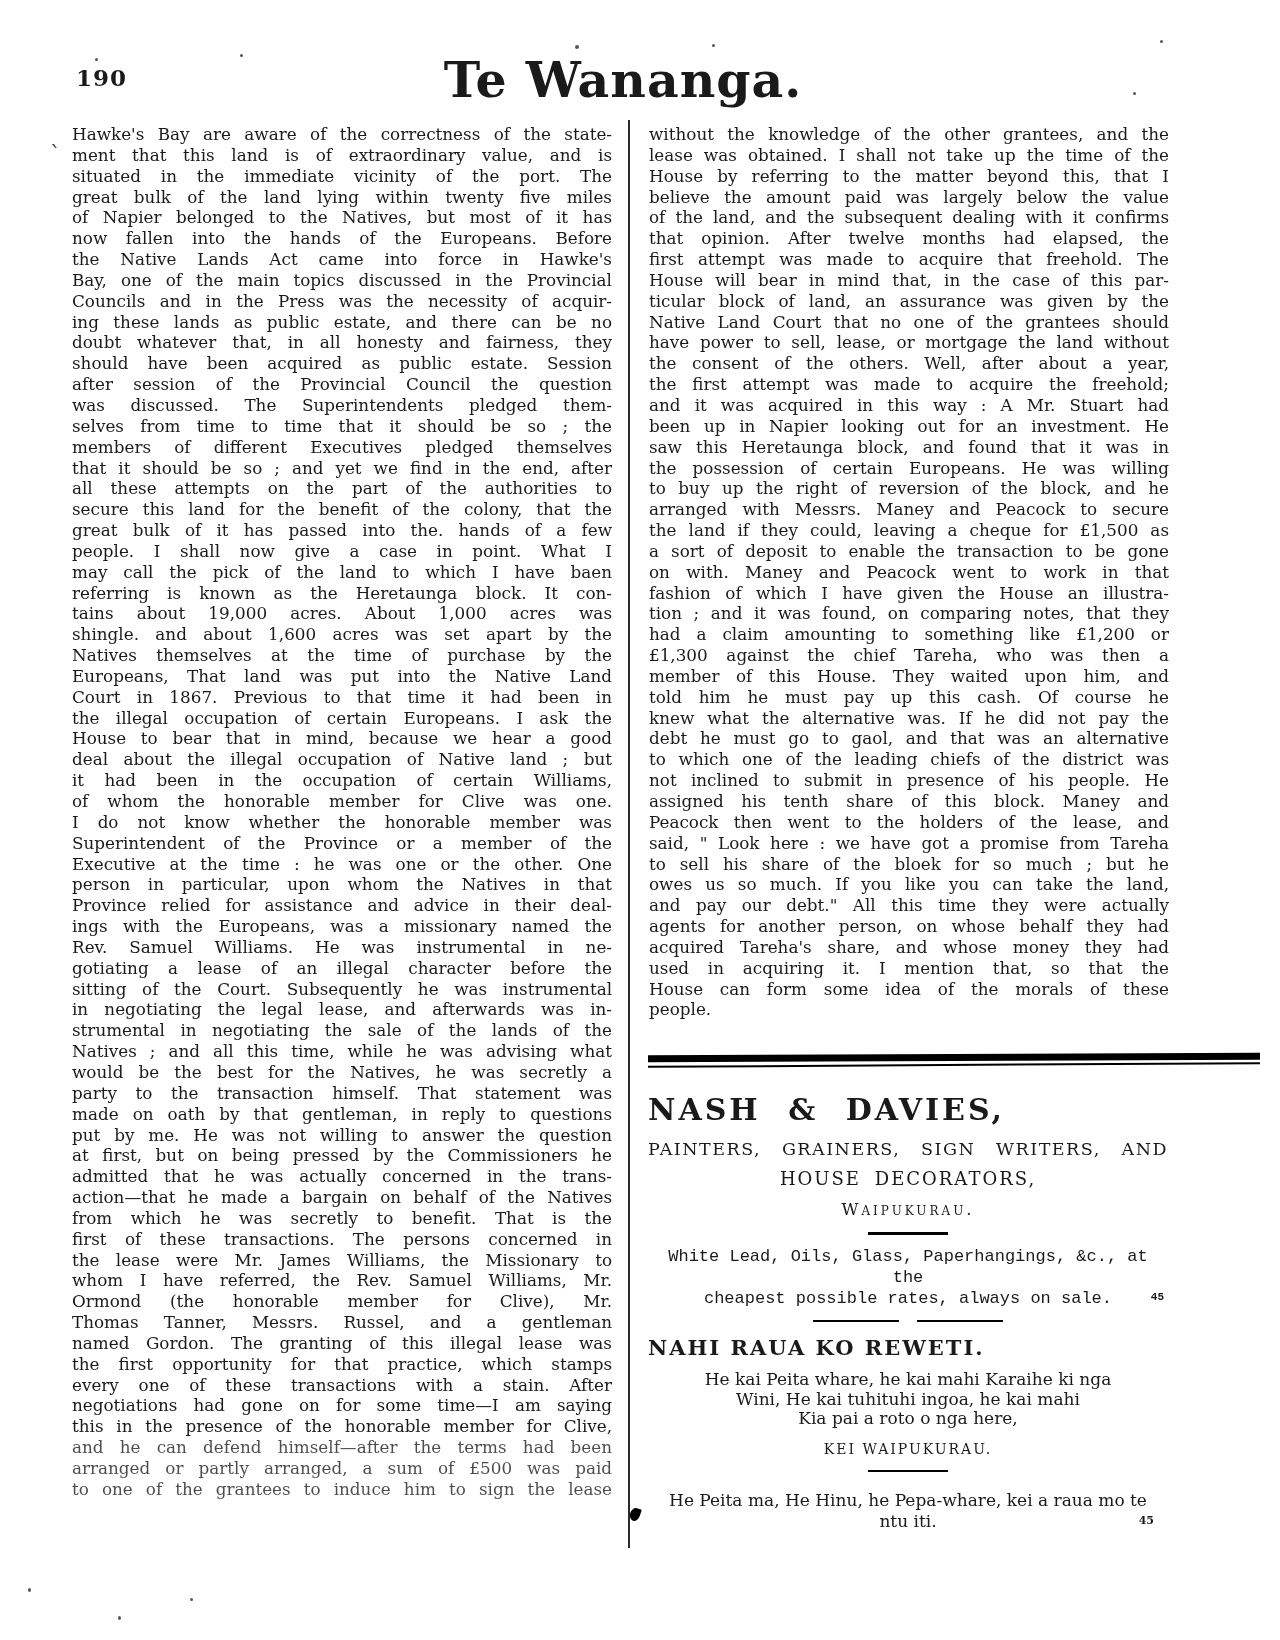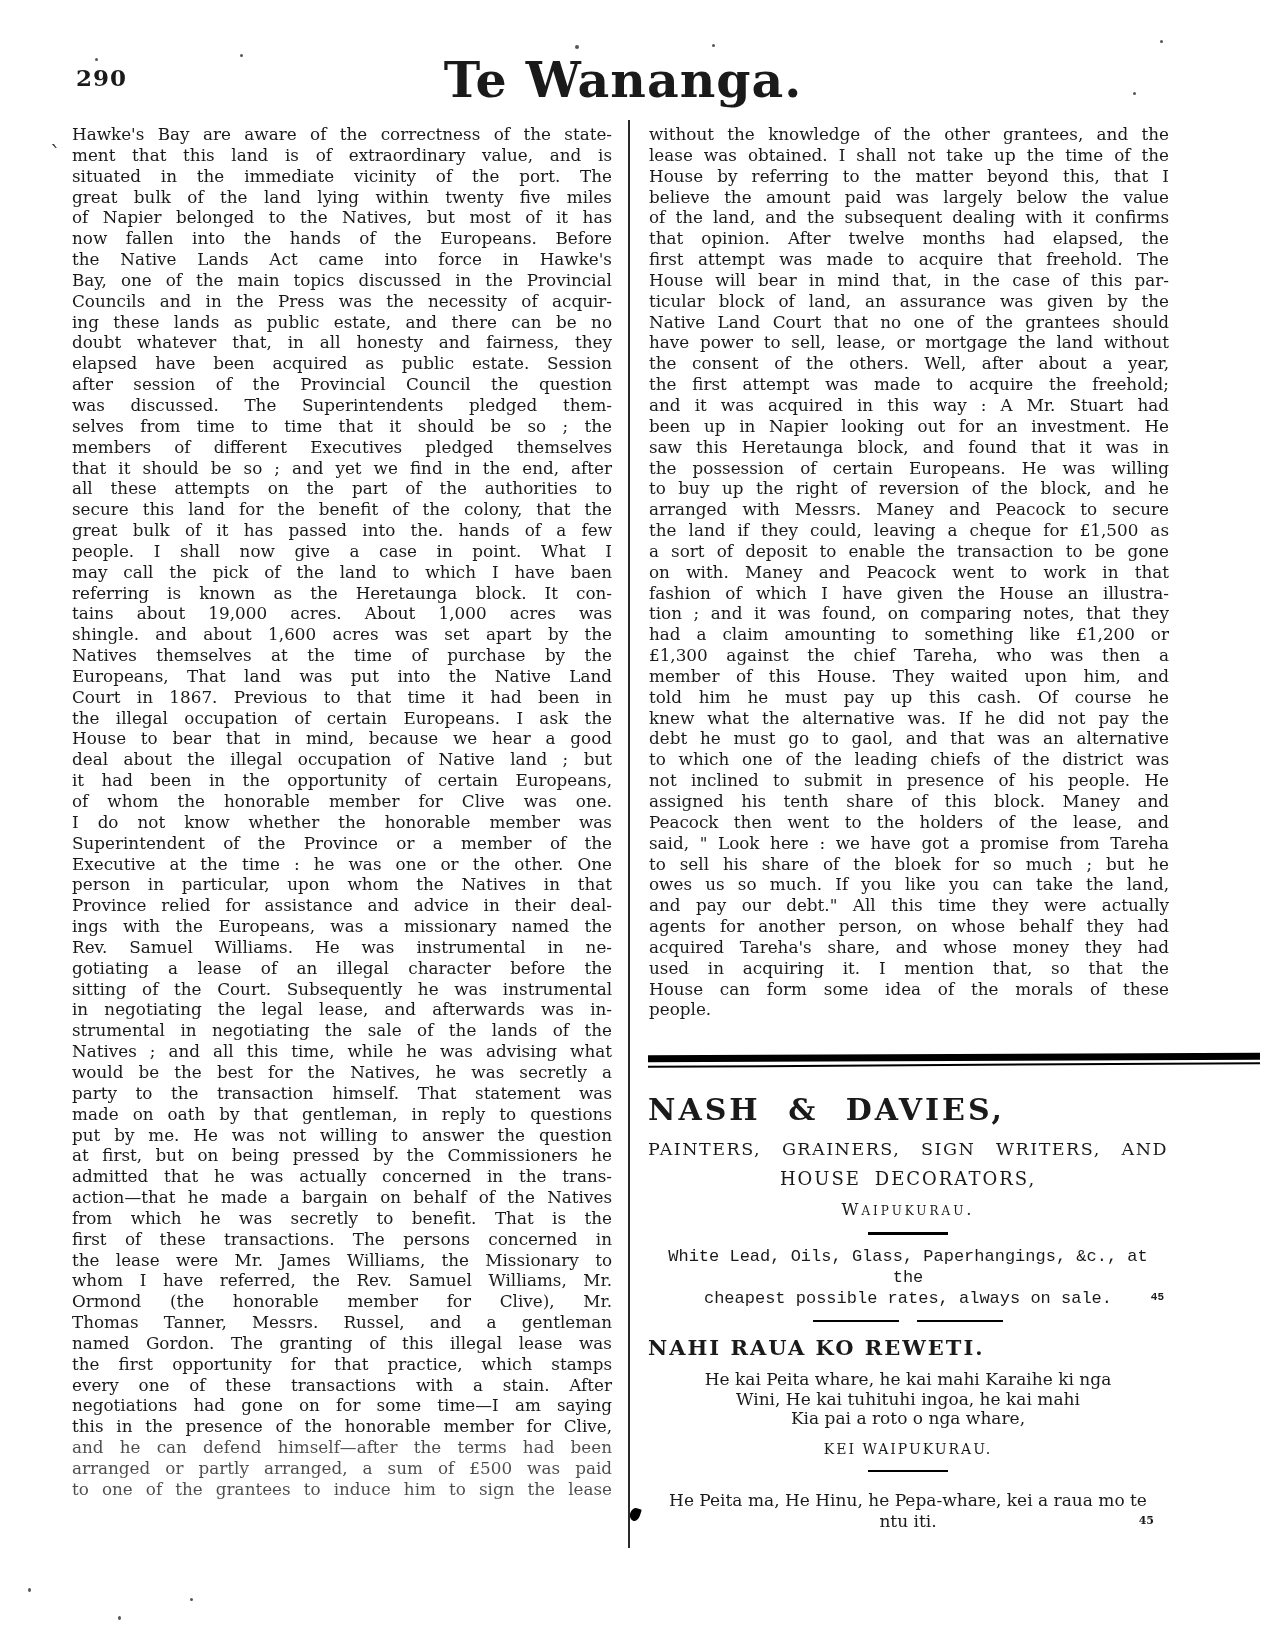--- a/index.html
+++ b/index.html
@@ -44,58 +44,58 @@
   .mline{font-size:17px;line-height:19.5px;text-align:center;}
   .ad-kei{margin-top:12px;text-align:center;font-size:14px;letter-spacing:2px;}
   .ad-footer{position:relative;margin-top:18px;font-size:17px;line-height:21px;}
   .ad-footer .l1,.ad-footer .l2{text-align:center;}
 </style>
 </head>
 <body>
 
 <div class="page">
 
-  <div class="pageno">290</div>
+  <div class="pageno">190</div>
   <h1 class="title">Te Wananga.</h1>
 
   <span class="margin-tick">`</span>
 
   <div class="col col-left">
       <div class="tline">Hawke's Bay are aware of the correctness of the state-</div>
       <div class="tline">ment that this land is of extraordinary value, and is</div>
       <div class="tline">situated in the immediate vicinity of the port.  The</div>
       <div class="tline">great bulk of the land lying within twenty five miles</div>
       <div class="tline">of Napier belonged to the Natives, but most of it has</div>
       <div class="tline">now fallen into the hands of the Europeans.  Before</div>
       <div class="tline">the Native Lands Act came into force in Hawke's</div>
       <div class="tline">Bay, one of the main topics discussed in the Provincial</div>
       <div class="tline">Councils and in the Press was the necessity of acquir-</div>
       <div class="tline">ing these lands as public estate, and there can be no</div>
       <div class="tline">doubt whatever that, in all honesty and fairness, they</div>
-      <div class="tline">elapsed have been acquired as public estate.  Session</div>
+      <div class="tline">should have been acquired as public estate.  Session</div>
       <div class="tline">after session of the Provincial Council the question</div>
       <div class="tline">was discussed.  The Superintendents pledged them-</div>
       <div class="tline">selves from time to time that it should be so ; the</div>
       <div class="tline">members of different Executives pledged themselves</div>
       <div class="tline">that it should be so ; and yet we find in the end, after</div>
       <div class="tline">all these attempts on the part of the authorities to</div>
       <div class="tline">secure this land for the benefit of the colony, that the</div>
       <div class="tline">great bulk of it has passed into the. hands of a few</div>
       <div class="tline">people.  I shall now give a case in point.  What I</div>
       <div class="tline">may call the pick of the land to which I have baen</div>
       <div class="tline">referring is known as the Heretaunga block.  It con-</div>
       <div class="tline">tains about 19,000 acres.  About 1,000 acres was</div>
       <div class="tline">shingle. and about 1,600 acres was set apart by the</div>
       <div class="tline">Natives themselves at the time of purchase by the</div>
       <div class="tline">Europeans,  That land was put into the Native Land</div>
       <div class="tline">Court in 1867.  Previous to that time it had been in</div>
       <div class="tline">the illegal occupation of certain Europeans.  I ask the</div>
       <div class="tline">House to bear that in mind, because we hear a good</div>
       <div class="tline">deal about the illegal occupation of Native land ; but</div>
-      <div class="tline">it had been in the opportunity of certain Europeans,</div>
+      <div class="tline">it had been in the occupation of certain Williams,</div>
       <div class="tline">of whom the honorable member for Clive was one.</div>
       <div class="tline">I do not know whether the honorable member was</div>
       <div class="tline">Superintendent of the Province or a member of the</div>
       <div class="tline">Executive at the time : he was one or the other.  One</div>
       <div class="tline">person in particular, upon whom the Natives in that</div>
       <div class="tline">Province relied for assistance and advice in their deal-</div>
       <div class="tline">ings with the Europeans, was a missionary named the</div>
       <div class="tline">Rev. Samuel Williams.  He was instrumental in ne-</div>
       <div class="tline">gotiating a lease of an illegal character before the</div>
       <div class="tline">sitting of the Court.  Subsequently he was instrumental</div>
@@ -189,21 +189,21 @@
         <span class="ref">45</span>
       </div>
       <div class="dash-rule">
           <span></span>
           <span></span>
         </div>
       <div class="ad-mhead">NAHI RAUA KO REWETI.</div>
       <div class="ad-mlines">
           <div class="mline">He kai Peita whare, he kai mahi Karaihe ki nga</div>
           <div class="mline">Wini, He kai tuhituhi ingoa, he kai mahi</div>
-          <div class="mline">Kia pai a roto o nga whare,</div>
+          <div class="mline">Kia pai a roto o nga here,</div>
         </div>
       <div class="ad-kei">KEI WAIPUKURAU.</div>
       <div class="rule-short"></div>
       <div class="ad-footer">
         <div class="l1">He Peita ma, He Hinu, he Pepa-whare, kei a raua mo te</div>
         <div class="l2">ntu iti.</div>
         <span class="ref ref2">45</span>
       </div>
     </div>
   </div>

